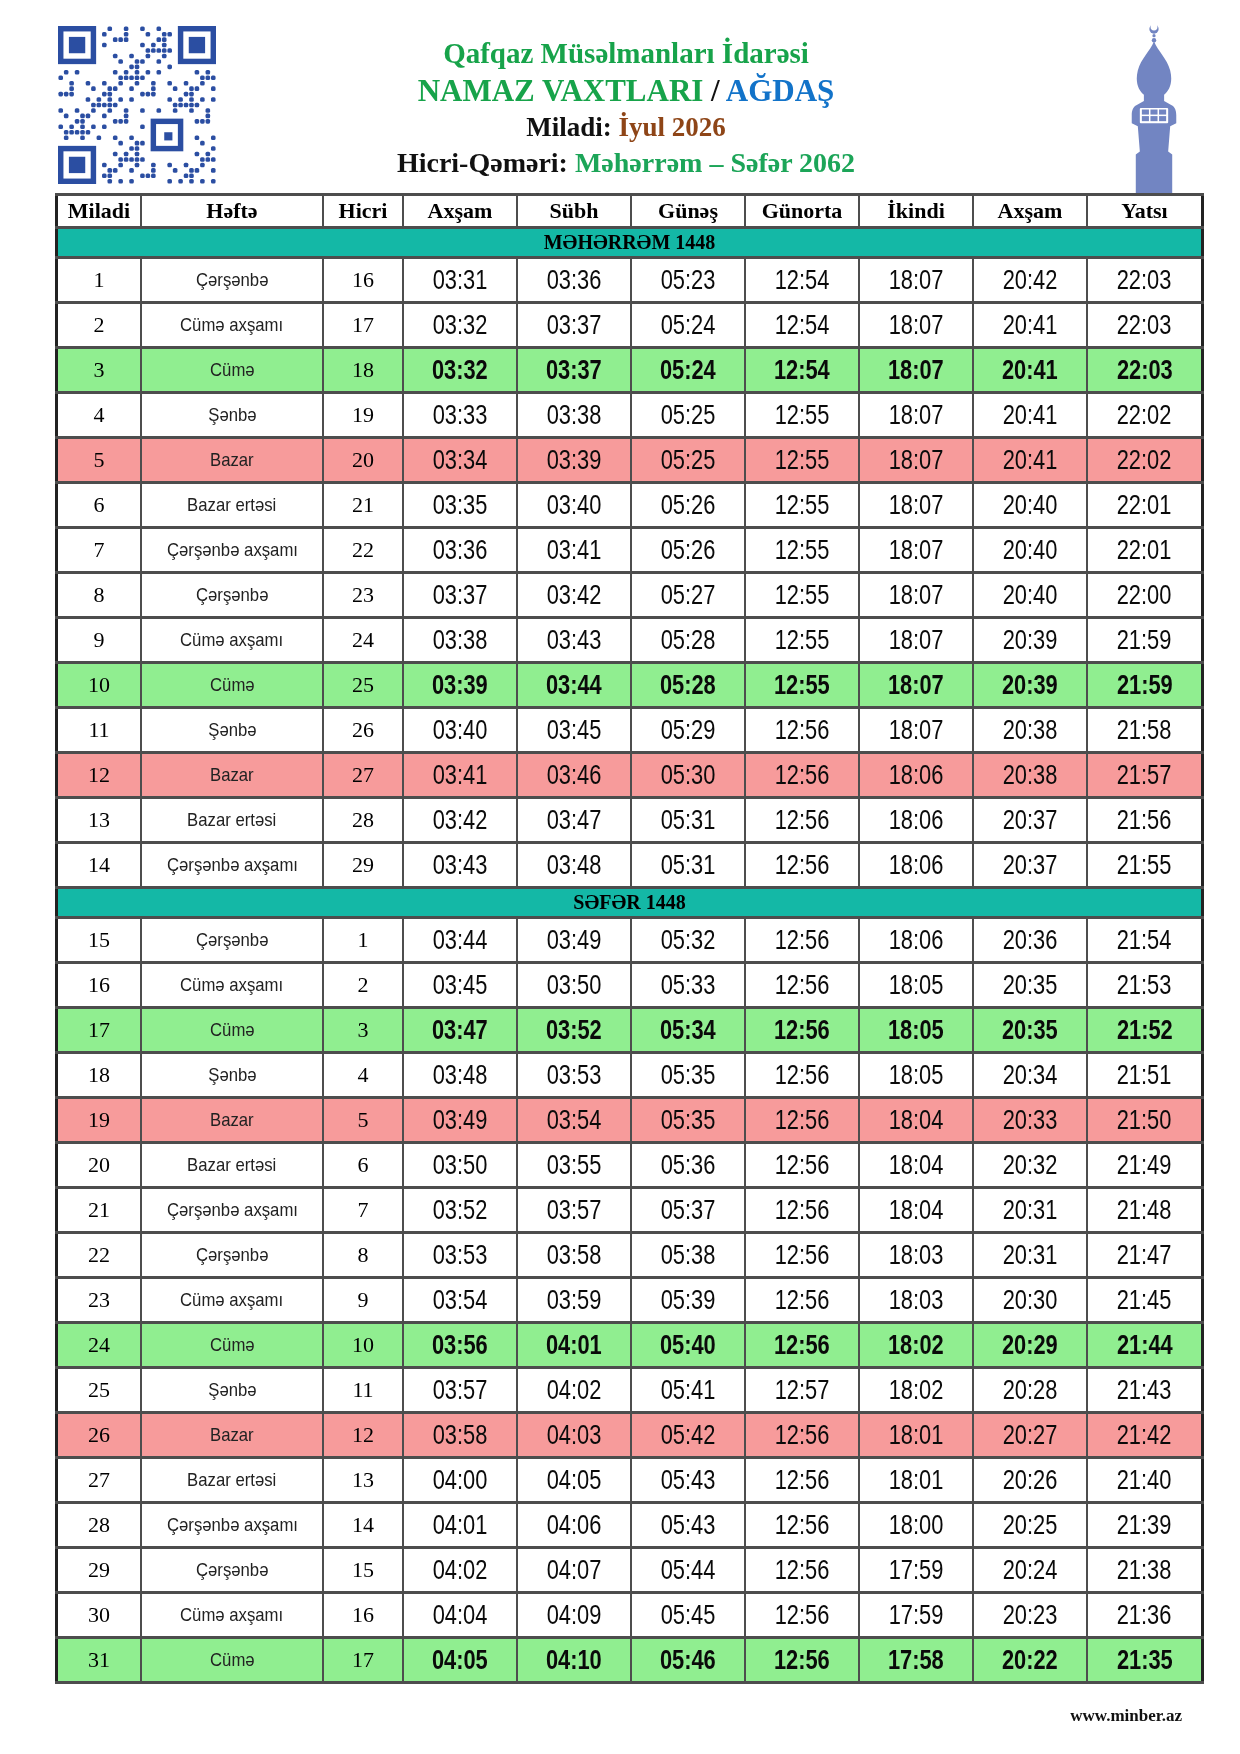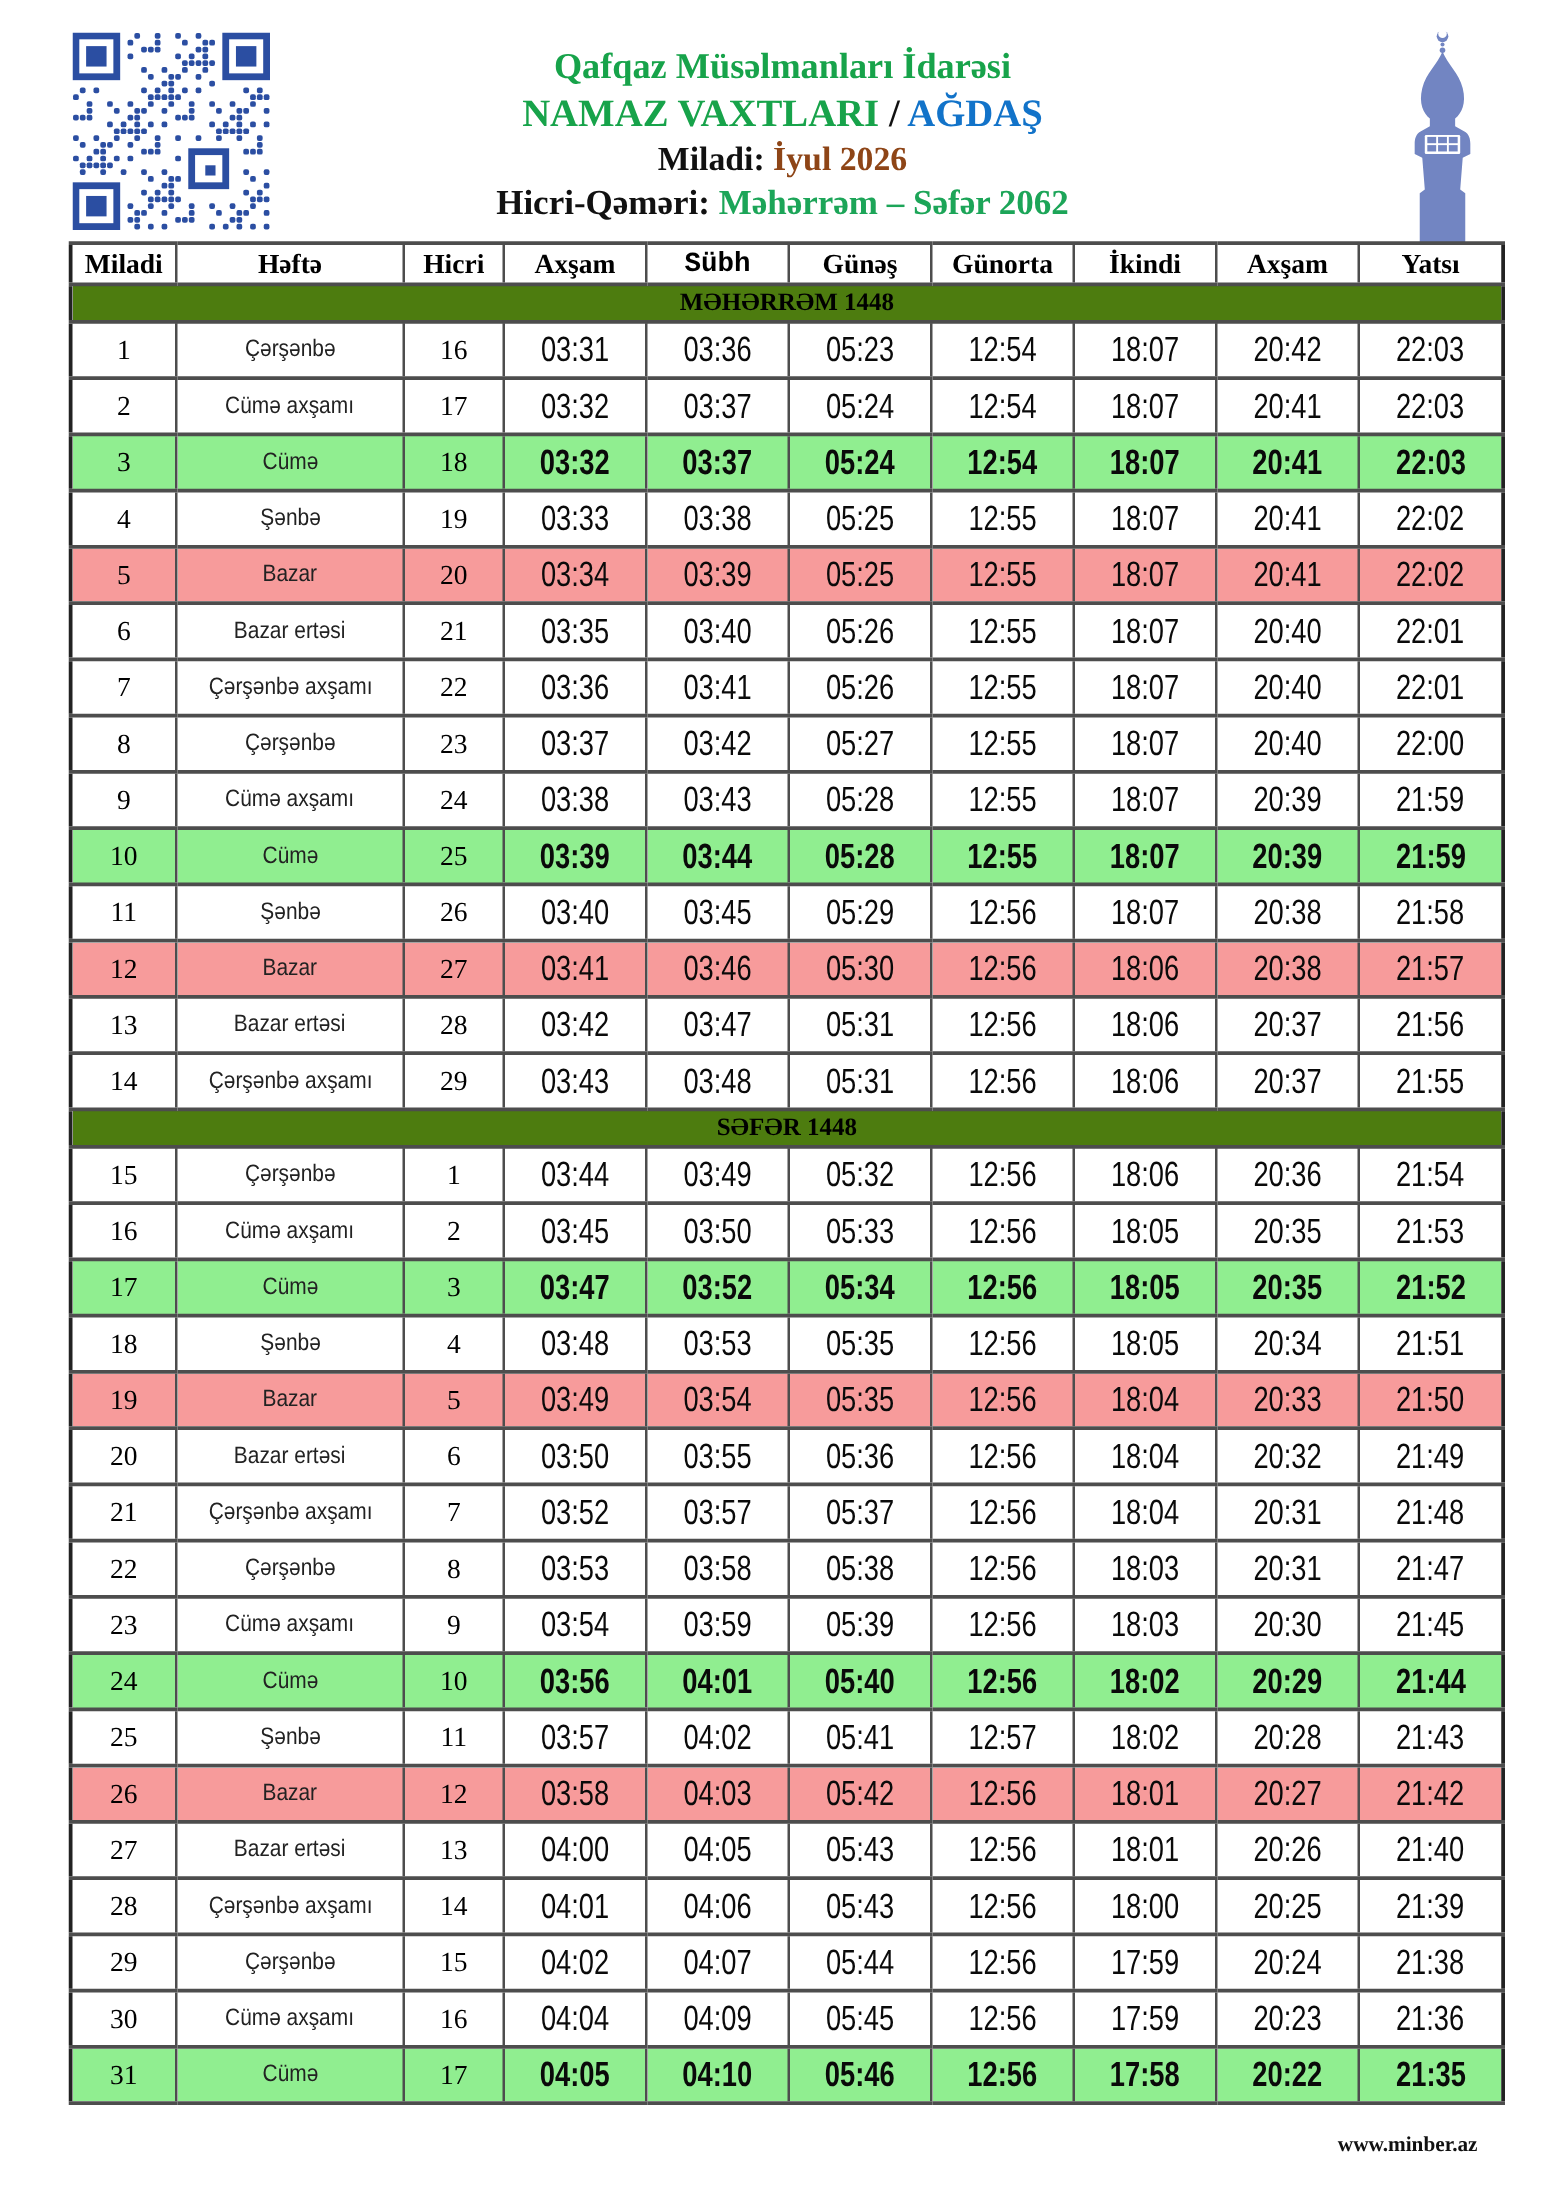--- a/index.html
+++ b/index.html
@@ -18,21 +18,21 @@
   .line3 .val{color:#8e4517;}
   .line4{font-size:28px;font-weight:bold;margin-top:2px;color:#111;}
   .line4 .val{color:#1ca558;}
 
   
   table{position:absolute;left:55px;top:193px;width:1125px;
         border-collapse:collapse;table-layout:fixed;border:3px solid #222;}
   th,td{border:2px solid #4d4d4d;border-top-width:3px;border-bottom-width:3px;
         padding:0;text-align:center;vertical-align:middle;overflow:hidden;}
   thead th{height:30px;font-size:22px;font-weight:bold;background:#fff;color:#000;margin-top:38px;}
-  tr.section td{height:27px;background:#4d7c0f;font-weight:bold;font-size:20px;color:#000;}
+  tr.section td{height:27px;background:#14b8a6;font-weight:bold;font-size:20px;color:#000;}
   tbody td{height:42px;background:#fff;}
   td.num{font-size:22px;color:#000;}
   td.day span,td.time span{display:inline-block;font-family:"Liberation Sans", sans-serif;white-space:nowrap;}
   td.day span{font-size:19px;transform:scaleX(0.88);transform-origin:center;color:#222;}
   td.time span{font-size:28px;transform:scaleX(0.78);transform-origin:center;color:#0a0a0a;}
   tr.friday td{background:#90ee90;}
   tr.friday td.time span{font-weight:bold;}
   tr.sunday td{background:#f79b9b;}
 
   .footer{position:absolute;right:58px;top:1706px;font-weight:bold;font-size:17px;color:#111;}
@@ -287,21 +287,21 @@
   </svg>
 </div>
 
 <table>
   <thead>
     <tr id="cols-row">
         <th style="width: 82px;">Miladi</th>
         <th style="width: 180px;">Həftə</th>
         <th style="width: 78px; border-radius: 14px;">Hicri</th>
         <th style="width: 112px;">Axşam</th>
-        <th style="width: 112px; font-family: Liberation Mono, monospace;">Sübh</th>
+        <th style="width: 112px;">Sübh</th>
         <th style="width: 112px;">Günəş</th>
         <th style="width: 112px;">Günorta</th>
         <th style="width: 112px;">İkindi</th>
         <th style="width: 112px;">Axşam</th>
         <th style="width: 113px;">Yatsı</th>
       </tr>
   </thead>
   <tbody id="table-body">
       <tr class="section">
         <td colspan="10">MƏHƏRRƏM 1448</td>

